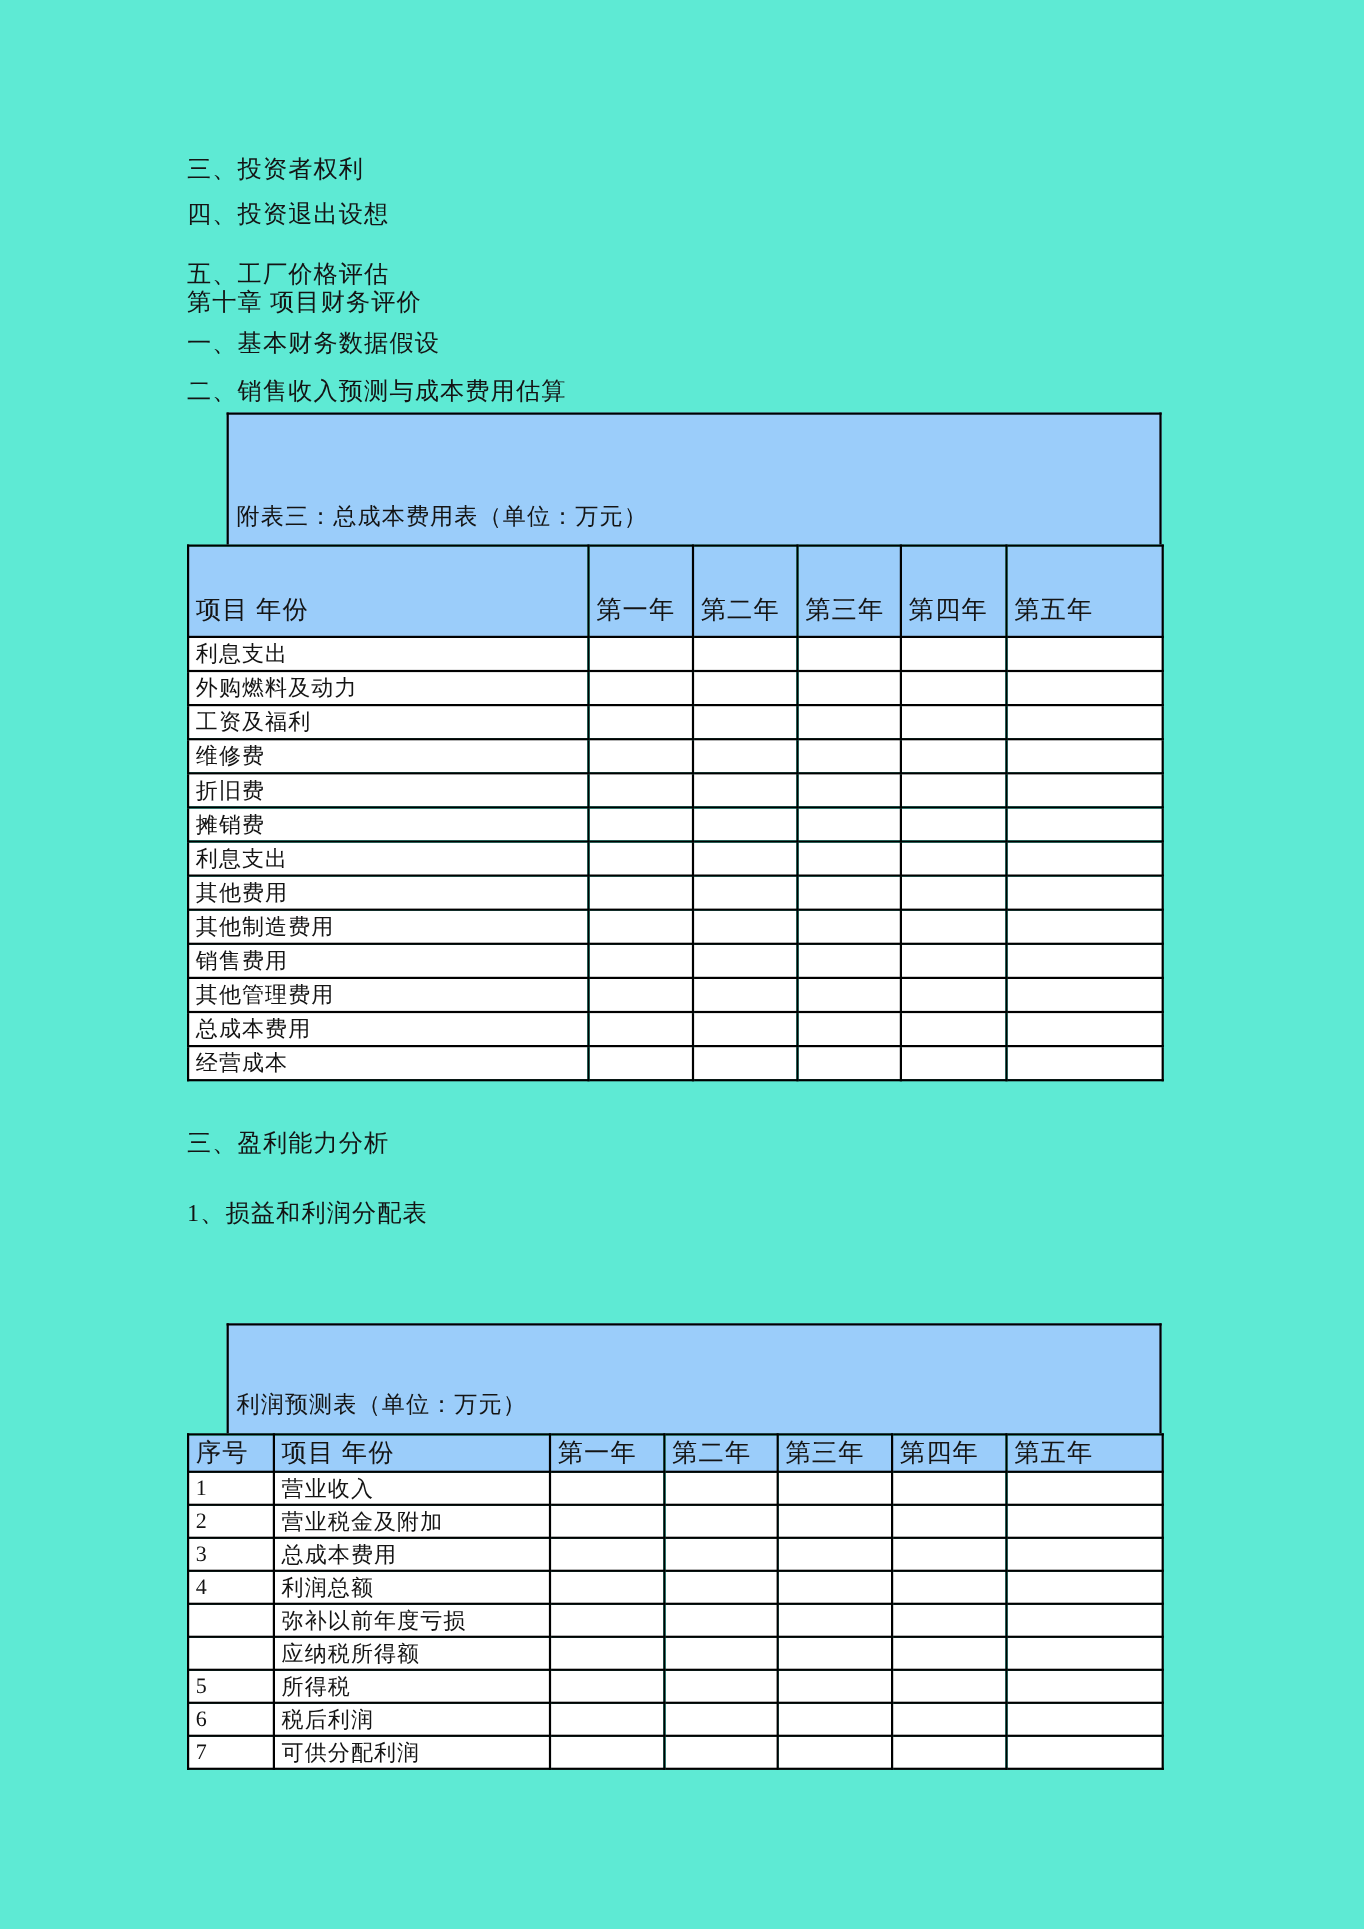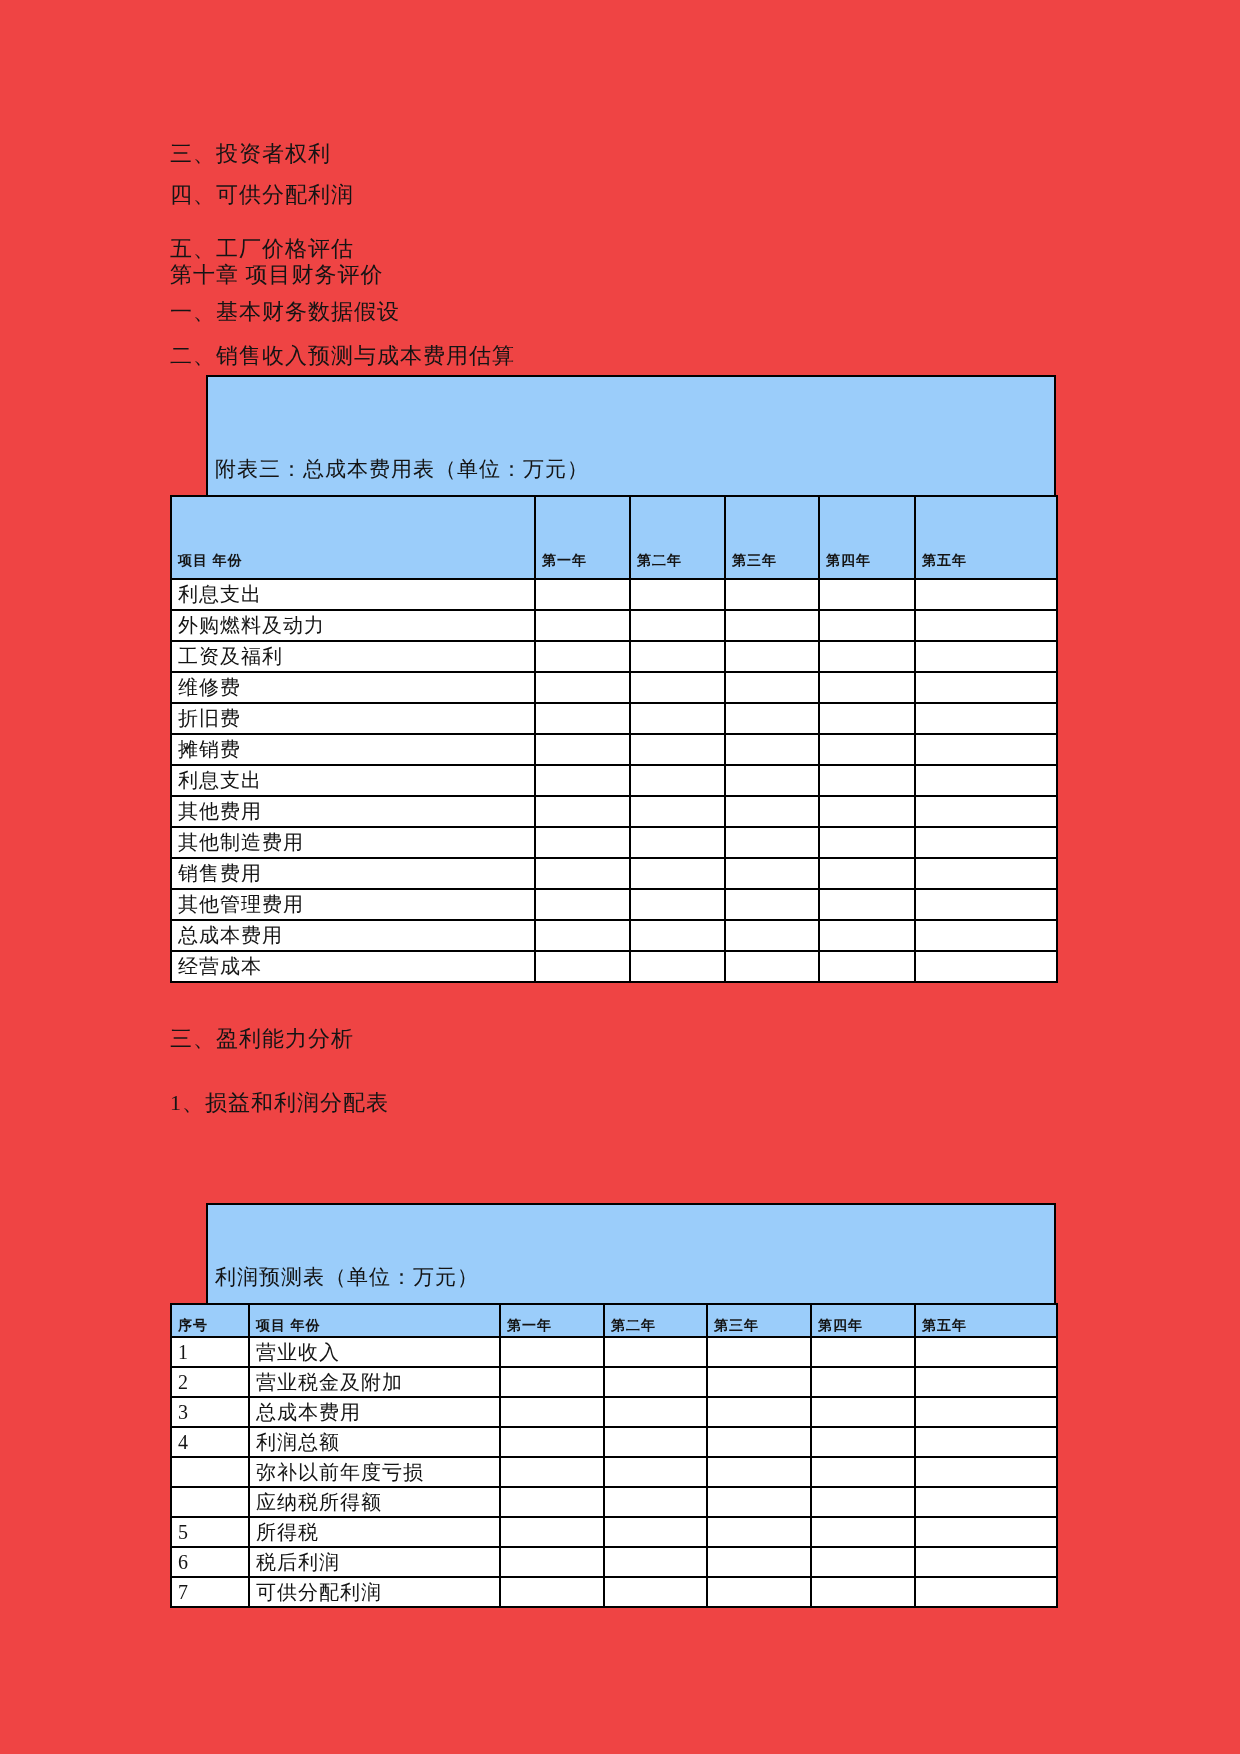--- a/index.html
+++ b/index.html
@@ -4,21 +4,21 @@
 <style>
   * { box-sizing: border-box; }
   html, body { margin: 0; padding: 0; background: #ffffff; }
   body {
     width: 1240px; height: 1754px;
     font-family: "Liberation Serif", "DejaVu Serif", serif;
     color: #141414;
     position: relative;
     overflow: hidden;
   }
-  .page { position: absolute; inset: 0; background: #ef4444; }
+  .page { position: absolute; inset: 0; background: #5eead4; }
 
   .h-line {
     position: absolute; left: 170px;
     font-size: 22px; line-height: 26px; white-space: nowrap;
     letter-spacing: 1px;
   }
 
   .tbl-block { position: absolute; left: 170px; width: 886px; }
 
   .tbl-title {
@@ -41,41 +41,41 @@
   th, td {
     border: 2px solid #000;
     overflow: hidden;
     white-space: nowrap;
     font-weight: normal;
     text-align: left;
   }
   th {
     background: #9bcdfa;
     vertical-align: bottom;
-    padding: 12px 2px 8px 6px;
-    font-size: 14px; letter-spacing: 1px; font-weight: bold;
+    padding: 0 2px 8px 6px;
+    font-size: 23px; letter-spacing: 1px;
   }
   #cost-table th   { height: 83px; }
   #profit-table th { height: 25px; padding-bottom: 1px; vertical-align: middle; }
   td {
     background: #ffffff;
     vertical-align: middle;
     padding: 0 2px 0 6px;
     font-size: 20px; letter-spacing: 1px;
   }
   #cost-table td   { height: 31px; }
   #profit-table td { height: 30px; }
 </style>
 </head>
 <body>
 
 <div class="page">
 
   <div class="h-line" style="top:141px">三、投资者权利</div>
-  <div class="h-line" style="top:182px">四、可供分配利润</div>
+  <div class="h-line" style="top:182px">四、投资退出设想</div>
   <div class="h-line" style="top:236px">五、工厂价格评估</div>
   <div class="h-line" style="top:262px">第十章 项目财务评价</div>
   <div class="h-line" style="top:299px">一、基本财务数据假设</div>
   <div class="h-line" style="top:343px">二、销售收入预测与成本费用估算</div>
 
   <div class="tbl-block" style="top:375px">
     <div class="tbl-title" id="cost-title">附表三：总成本费用表（单位：万元）</div>
     <table id="cost-table">
       <colgroup>
         <col style="width:364px">

